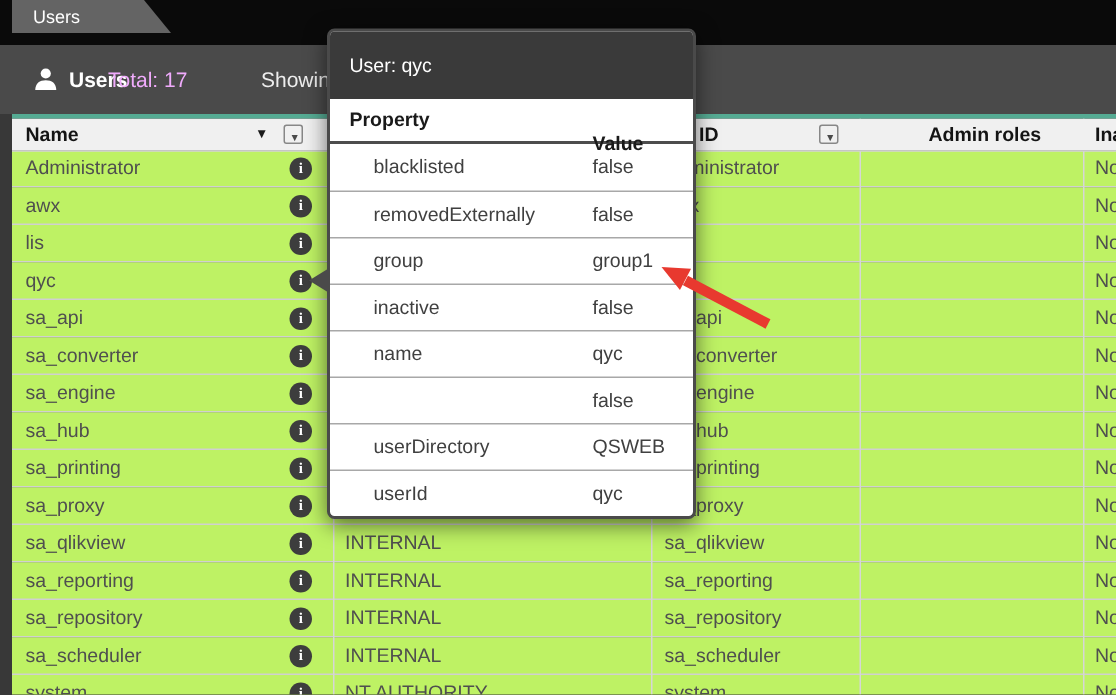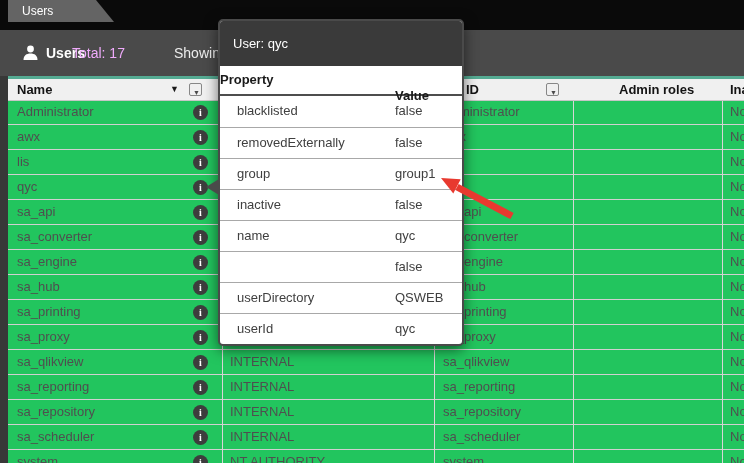--- a/index.html
+++ b/index.html
@@ -28,21 +28,21 @@
   .thead .sort{position:absolute;left:162px;top:0;line-height:21px;font-size:9px;color:#1a1a1a;}
   .thead .hid{position:absolute;left:458px;top:0;line-height:21px;font-weight:bold;text-align:center;}
   .thead .hadmin{position:absolute;left:611px;top:0;line-height:21px;font-weight:bold;}
   .thead .hinactive{position:absolute;left:722px;top:0;line-height:21px;font-weight:bold;white-space:nowrap;}
   .filtericon{position:absolute;top:4px;width:13px;height:13px;border:1px solid #878787;border-radius:2px;box-sizing:border-box;}
   .filtericon::after{content:"▼";position:absolute;right:1px;bottom:-1px;font-size:7px;color:#4a4a4a;}
   .f-name{left:181px;}
   .f-id{left:538px;}
   
   #rows{position:absolute;left:8px;top:100px;width:736px;height:375px;z-index:1;}
-  .trow{position:relative;width:736px;height:25px;background:#22c55e;
+  .trow{position:relative;width:736px;height:25px;background:#bef264;
         border-bottom:1px solid #d0d0d0;box-sizing:border-box;font-size:13px;color:#4f4f4f;}
   .trow .cell{position:absolute;top:0;line-height:24px;white-space:nowrap;}
   .trow .name{left:9px;}
   .trow .dir{left:222px;}
   .trow .id{left:435px;}
   .trow .admin{left:579px;}
   .trow .inactive{left:722px;}
   .info-icon{position:absolute;left:185px;top:5px;width:15px;height:15px;border-radius:50%;
              background:#3d3d3d;color:#fff;text-align:center;line-height:15px;
              font-size:10px;font-weight:bold;font-family:"Liberation Serif", serif;}
@@ -50,24 +50,24 @@
   
   .vline{position:absolute;top:79px;width:1px;height:384px;background:#d6d6d6;z-index:2;}
   .v1{left:222px;} .v2{left:434px;} .v3{left:573px;} .v4{left:722px;}
   
   .popup{position:absolute;left:218px;top:19px;width:246px;z-index:20;background:#ffffff;
          border:2px solid #4a4a4a;border-radius:5px;box-shadow:0 4px 14px rgba(0,0,0,0.55);
          box-sizing:border-box;}
   .popup-title{height:45px;line-height:45px;background:#3a3a3a;color:#fff;
                font-size:13px;font-weight:normal;padding-left:13px;border-radius:3px 3px 0 0;}
   .popup-head{position:relative;height:30px;line-height:28px;border-bottom:2px solid #4d4d4d;
-              box-sizing:border-box;font-size:13px;font-weight:bold;color:#1a1a1a;}
+              box-sizing:border-box;font-size:13px;font-weight:bold;color:#1a1a1a;padding-left:13px;}
   .popup-head .val{position:absolute;left:175px;top:16px;}
   .prop-row{position:relative;height:31px;line-height:30px;font-size:13px;color:#404040;
-            border-top:1px solid #a8a8a8;box-sizing:border-box;padding-left:17px;}
+            border-top:1px solid #a8a8a8;box-sizing:border-box;padding-left:29px;}
   .prop-row:first-child{border-top:none;}
   .prop-row .val{position:absolute;left:175px;top:0;}
   .beak{position:absolute;left:206px;top:179px;width:0;height:0;z-index:21;
         border-top:8px solid transparent;border-bottom:8px solid transparent;
         border-right:13px solid #4a4a4a;}
   .arrow-svg{position:absolute;left:432px;top:170px;z-index:30;}
 </style>
 </head>
 <body>
 

